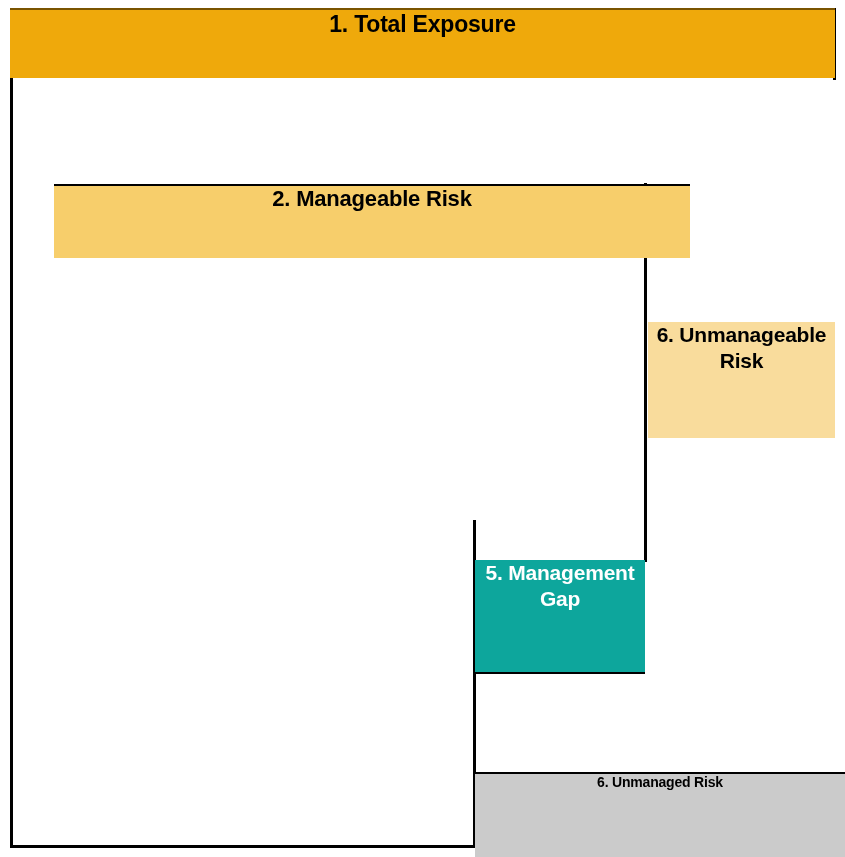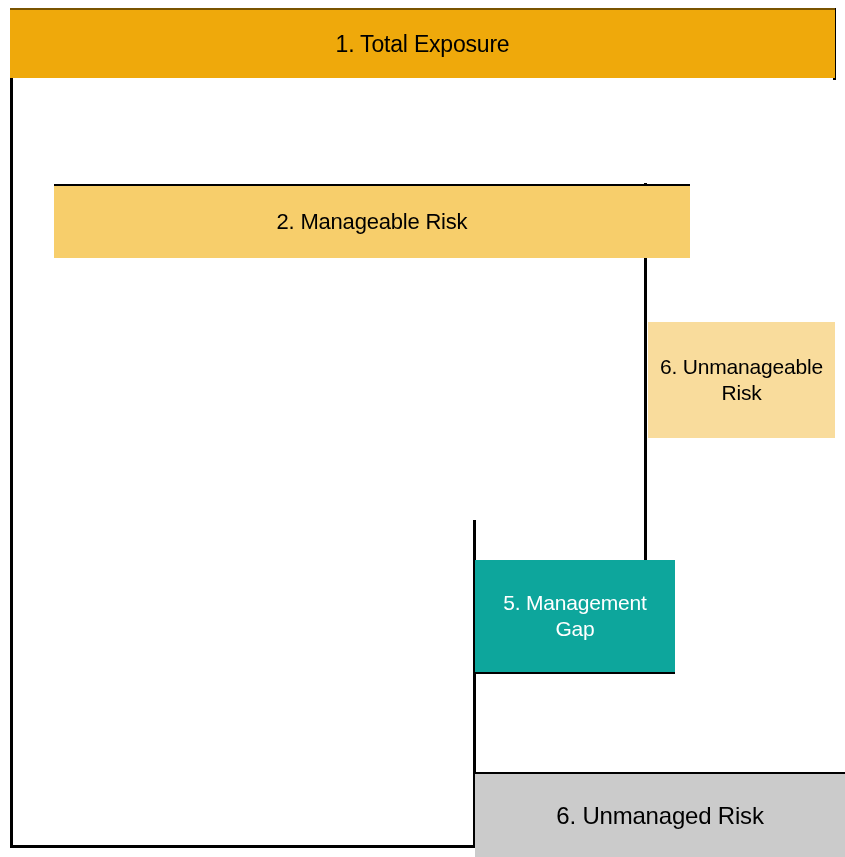--- a/index.html
+++ b/index.html
@@ -18,24 +18,23 @@
     overflow: hidden;
   }
   .rule {
     position: absolute;
     background: #000000;
   }
   .band {
     position: absolute;
     box-sizing: border-box;
     display: flex;
-    align-items: center;
     justify-content: center;
     text-align: center;
-    font-weight: normal;
+    font-weight: bold;
     line-height: 1.22;
     letter-spacing: -0.2px;
   }
   
   #band-total {
     left: 10px;
     top: 8px;
     width: 825px;
     height: 70px;
     background: #EFA90B;
@@ -84,38 +83,38 @@
     width: 100%;
     height: 100%;
     background: #046A65;
     color: #ffffff;
     font-size: 22px;
   }
   
   #band-gap {
     left: 475px;
     top: 560px;
-    width: 200px;
+    width: 170px;
     height: 114px;
     background: #0DA69C;
     border-bottom: 2px solid #000000;
     color: #ffffff;
     font-size: 21px;
-    padding: 7px 6px;
+    padding: 0 6px;
   }
   
   #band-unmanaged {
     left: 475px;
     top: 772px;
     width: 370px;
     height: 85px;
     background: #CBCBCB;
     border-top: 2px solid #000000;
     color: #000000;
-    font-size: 24px;
+    font-size: 14px;
   }
   
   #rule-left        { left: 10px;  top: 8px;   width: 3px;  height: 840px; }
   #rule-right-top   { left: 833px; top: 8px;   width: 3px;  height: 72px;  }
   #rule-mid-upper   { left: 644px; top: 183px; width: 3px;  height: 379px; }
   #rule-mid-lower   { left: 473px; top: 520px; width: 3px;  height: 328px; }
   #rule-bottom      { left: 10px;  top: 845px; width: 467px; height: 3px;  }
 </style>
 </head>
 <body>

